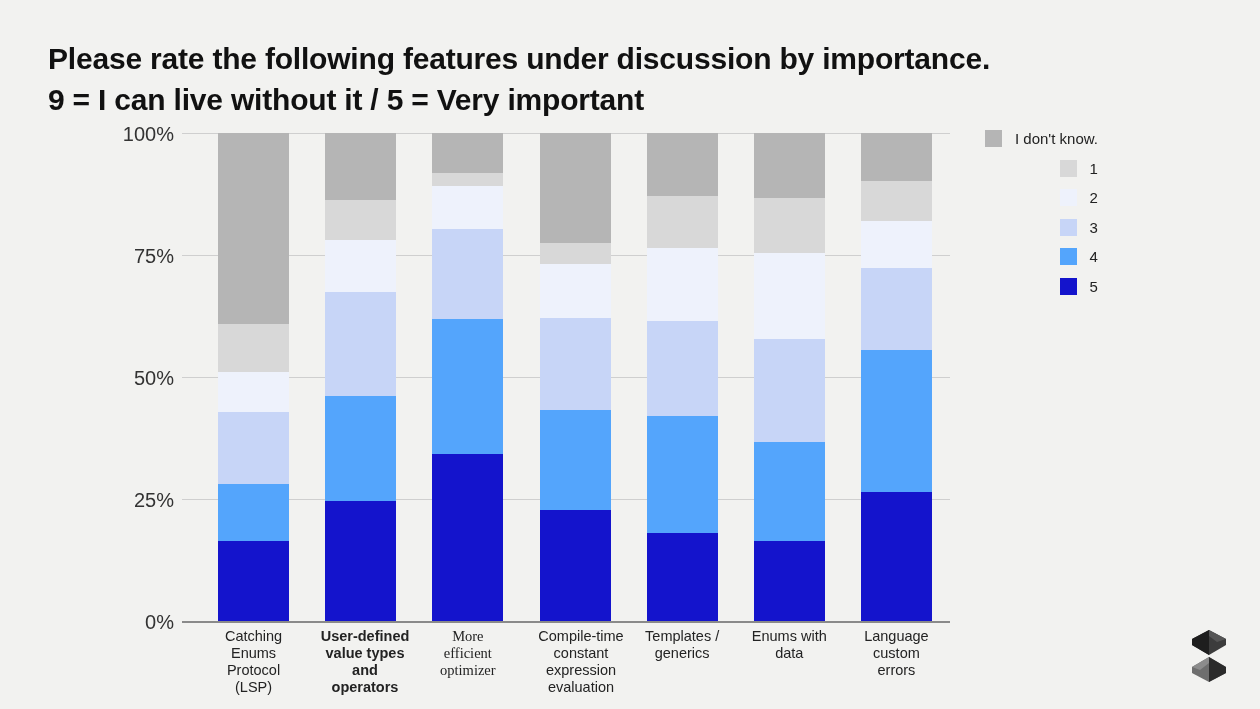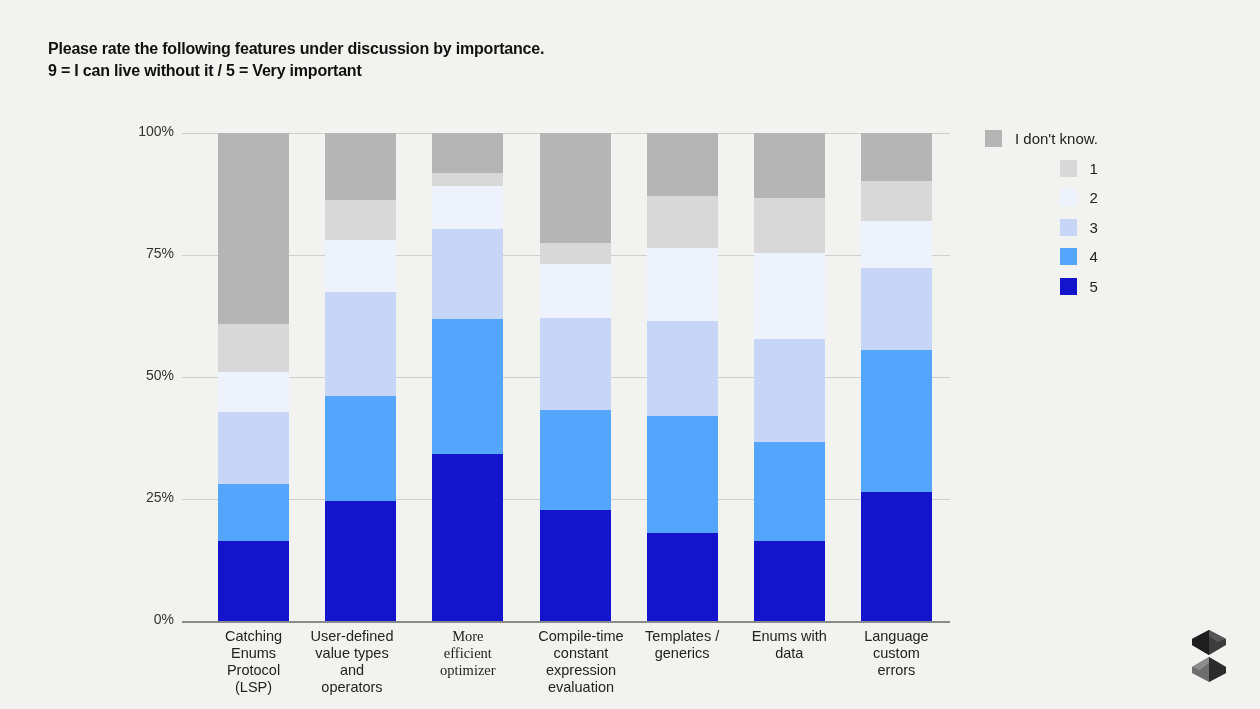--- a/index.html
+++ b/index.html
@@ -16,21 +16,21 @@
   }
 
   
   #title-block {
     position: absolute;
     left: 48px;
     top: 38px;
     width: 1000px;
   }
   .title-line {
-    font-size: 16px;
+    font-size: 30px;
     font-weight: bold;
     color: #111111;
     letter-spacing: -0.2px;
     line-height: 1.38;
     white-space: nowrap;
   }
 
   
   #chart-area {
     position: absolute;
@@ -65,21 +65,21 @@
     width: 18px;
     height: 1px;
     background: #cfcfcf;
     left: -18px;
   }
   .tick-stub.axis-zero { background: #8a8a8a; height:1.5px; }
 
   .ytick-label {
     position: absolute;
     right: 1082px;       
-    font-size: 14px;
+    font-size: 20px;
     color: #333333;
     text-align: right;
     width: 60px;
   }
 
   
   .bar {
     position: absolute;
     bottom: 0;
     width: 71px;
@@ -224,21 +224,21 @@
       </div>
   </div>
 
   <div id="xaxis-labels">
       <div class="xlabel" style="left: 199.571px;">
         <div>Catching</div>
         <div>Enums</div>
         <div>Protocol</div>
         <div>(LSP)</div>
       </div>
-      <div class="xlabel" style="left: 298px;">
+      <div class="xlabel" style="left: 311px; font-weight: bold;">
         <div>User-defined</div>
         <div>value types</div>
         <div>and</div>
         <div>operators</div>
       </div>
       <div class="xlabel" style="left: 413.857px; font-family: Liberation Serif, serif;">
         <div>More</div>
         <div>efficient</div>
         <div>optimizer</div>
       </div>

